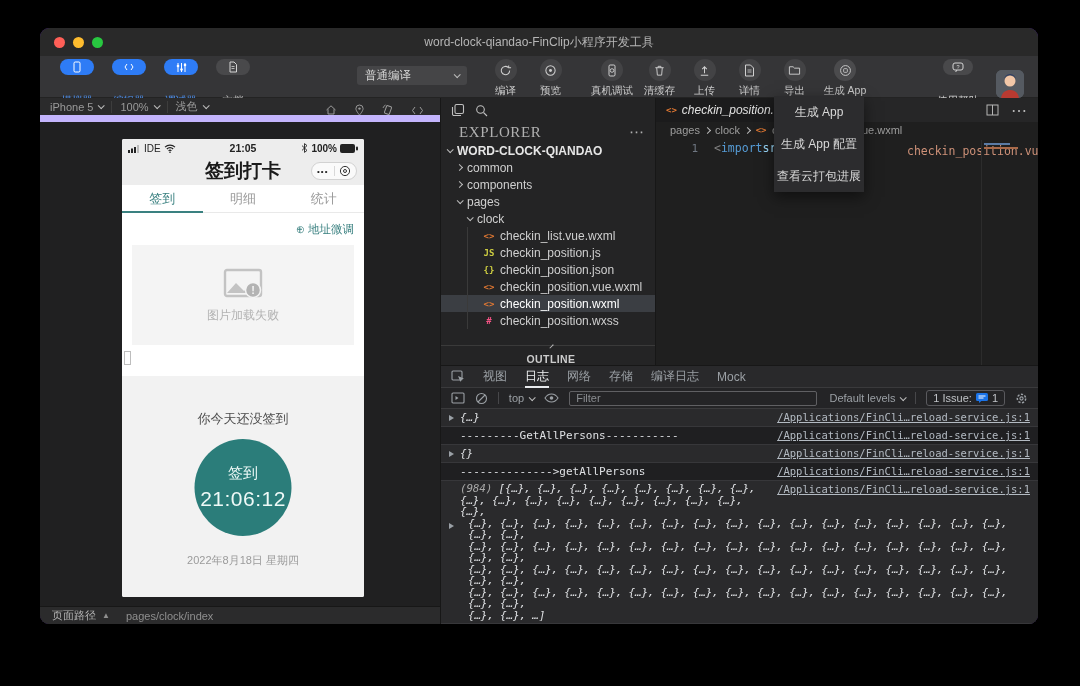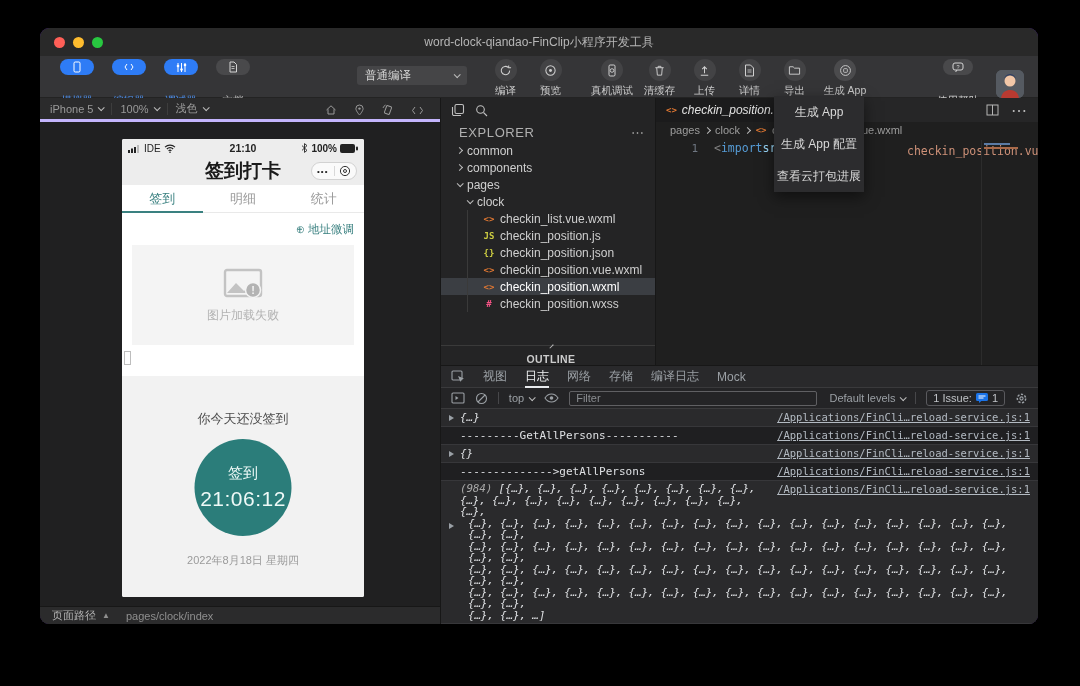--- a/index.html
+++ b/index.html
@@ -32,21 +32,21 @@
   .avatar { width:28px; height:28px; border-radius:6px; background:#565b63; overflow:hidden; }
   .chev { width:5px; height:5px; border-right:1px solid #bbb; border-bottom:1px solid #bbb; display:inline-block; }
   .chev.down{ transform:rotate(45deg) translateY(-1px); }
   .chev.right{ transform:rotate(-45deg); }
 
   
   .main { position:absolute; left:0; top:70px; right:0; bottom:0; }
 
   
   .sim { position:absolute; left:0; top:0; width:400px; bottom:0; background:#202021; }
-  .sim-tb { height:24px; background:#2b2b2c; display:flex; align-items:center; font-size:11px; color:#9a9a9a; padding-left:10px; gap:8px; border-bottom:3px solid #c4b5fd; }
+  .sim-tb { height:24px; background:#2b2b2c; display:flex; align-items:center; font-size:11px; color:#9a9a9a; padding-left:10px; gap:8px; border-bottom:7px solid #c4b5fd; }
   .sim-sep { width:1px; height:12px; background:#3d3d3d; }
   .sim-dd { display:flex; align-items:center; gap:5px; cursor:pointer; }
   .sim-icons { position:absolute; right:16px; top:0; height:24px; display:flex; align-items:center; gap:17px; color:#9a9a9a; }
   .sim-status { position:absolute; left:0; right:0; bottom:0; height:18px; background:#2b2b2c; border-top:1px solid #171717; display:flex; align-items:center; font-size:11px; padding-left:12px; gap:6px; }
   .sim-status .lbl { color:#b4b4b4; } .sim-status .tri { color:#8f8f8f; font-size:8px; } .sim-status .path { color:#8f8f8f; margin-left:10px; }
 
   
   .phone { position:absolute; left:82px; top:41px; width:242px; height:458px; background:#fff; border-radius:2px; overflow:hidden; font-family:"Liberation Sans", sans-serif; }
   .p-status { height:18px; background:#ededed; display:flex; align-items:center; padding:0 6px; font-size:10px; color:#222; position:relative; }
   .p-status .mid { position:absolute; left:0; right:0; text-align:center; font-weight:bold; font-size:10.5px; }
@@ -69,21 +69,21 @@
   .gray-sec { position:absolute; left:0; right:0; top:237px; bottom:0; background:#f2f2f2; }
   .no-sign { position:absolute; left:0; right:0; top:271px; text-align:center; font-size:13px; color:#4d4d4d; }
   .sign-circle { position:absolute; left:50%; top:300px; transform:translateX(-50%); width:97px; height:97px; border-radius:50%; background:#2b7d7a; color:#eef9f7; display:flex; flex-direction:column; align-items:center; justify-content:center; gap:4px; cursor:pointer; }
   .sign-circle .s1 { font-size:15px; }
   .sign-circle .s2 { font-size:21px; font-weight:500; letter-spacing:.5px; }
   .p-date { position:absolute; left:0; right:0; top:414px; text-align:center; font-size:11px; color:#9b9b9b; }
 
   
   .explorer { position:absolute; left:400px; top:0; width:215px; height:267px; background:#242425; border-left:1px solid #171717; font-size:12px; color:#cfcfcf; }
   .exp-top { height:24px; display:flex; align-items:center; gap:10px; padding-left:10px; color:#c0c0c0; }
-  .exp-head { height:20px; display:flex; align-items:center; padding:0 10px 0 18px; font-size:13px; letter-spacing:.6px; color:#b0b0b0; }
+  .exp-head { height:20px; display:flex; align-items:center; padding:0 10px 0 18px; font-size:15px; letter-spacing:.6px; color:#b0b0b0;font-family:Liberation Serif, serif; }
   .exp-head .more { margin-left:auto; letter-spacing:1px; color:#b0b0b0; cursor:pointer; }
   .trow { height:17px; display:flex; align-items:center; gap:5px; cursor:pointer; position:relative; white-space:nowrap; }
   .trow.root { font-weight:bold; color:#e6e6e6; }
   .trow.sel { background:#3b3e43; color:#fff; }
   .ind0{padding-left:6px}.ind1{padding-left:16px}.ind2{padding-left:26px}.ind3{padding-left:42px}
   .guide { position:absolute; left:26px; top:0; bottom:0; width:1px; background:#3a3a3a; }
   .badge { font-family:"DejaVu Sans Mono", monospace; font-size:9px; font-weight:bold; width:12px; text-align:center; }
   .badge.wxml{color:#e37933}.badge.js{color:#cbcb41}.badge.json{color:#cbcb41}.badge.wxss{color:#f55385}
   .outline-row { position:absolute; left:0; right:0; bottom:0; height:20px; border-top:1px solid #3a3a3a; display:flex; align-items:center; gap:6px; padding-left:6px; font-size:10.5px; font-weight:bold; letter-spacing:.4px; color:#cccccc; cursor:pointer;flex-direction:column; }
 
@@ -371,21 +371,21 @@
                   </svg>
                 </span>
               <span>IDE</span>
               <span>
                   <svg width="12" height="9" viewBox="0 0 12 9">
                     <path d="M1 3.2a7 7 0 0 1 10 0M2.8 5a4.5 4.5 0 0 1 6.4 0M4.6 6.8a2 2 0 0 1 2.8 0" fill="none" stroke="#222" stroke-width="1.1"></path>
                     <circle cx="6" cy="8.2" r=".8" fill="#222"></circle>
                   </svg>
                 </span>
             </span>
-            <span class="mid">21:10</span>
+            <span class="mid">21:05</span>
             <span class="right">
               <span>
                   <svg width="7" height="10" viewBox="0 0 7 10">
                     <path d="M1 2.6 6 7.4 3.5 9.4V.6L6 2.6 1 7.4" fill="none" stroke="#222" stroke-width=".9"></path>
                   </svg>
                 </span>
               <span>100%</span>
               <span>
                   <svg width="18" height="9" viewBox="0 0 18 9">
                     <rect x="0" y="0" width="15" height="9" rx="2" fill="#222"></rect>
@@ -458,20 +458,24 @@
                 <circle cx="5.5" cy="5.5" r="3.8" fill="none" stroke="#c0c0c0" stroke-width="1.1"></circle>
                 <path d="M8.5 8.5 12 12" stroke="#c0c0c0" stroke-width="1.1"></path>
               </svg>
             </span>
         </div>
         <div class="exp-head">
           <span>EXPLORER</span>
           <span class="more">⋯</span>
         </div>
 
+        <div class="trow root ind0">
+            <span class="chev down"></span>
+            <span>WORD-CLOCK-QIANDAO</span>
+          </div>
         <div class="trow ind1">
             <span class="chev right"></span>
             <span>common</span>
           </div>
         <div class="trow ind1">
             <span class="chev right"></span>
             <span>components</span>
           </div>
         <div class="trow ind1">
             <span class="chev down"></span>

